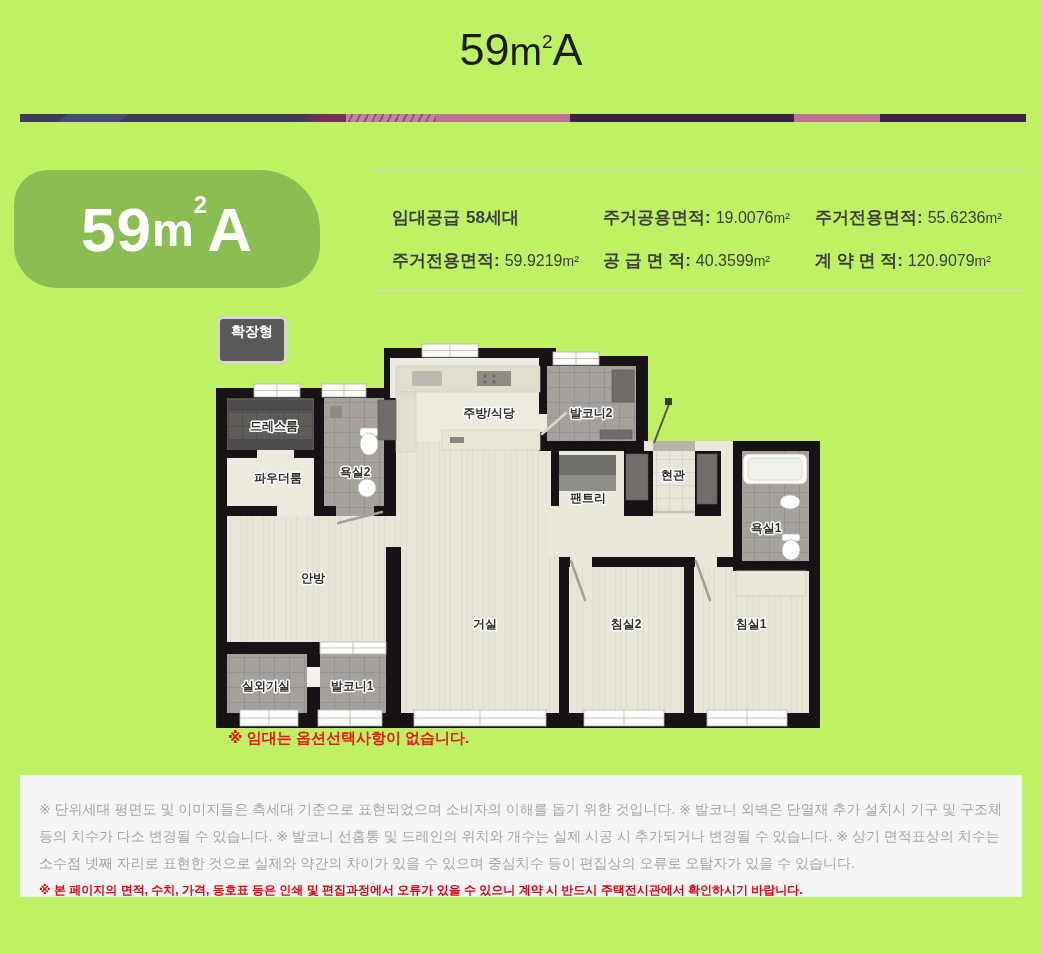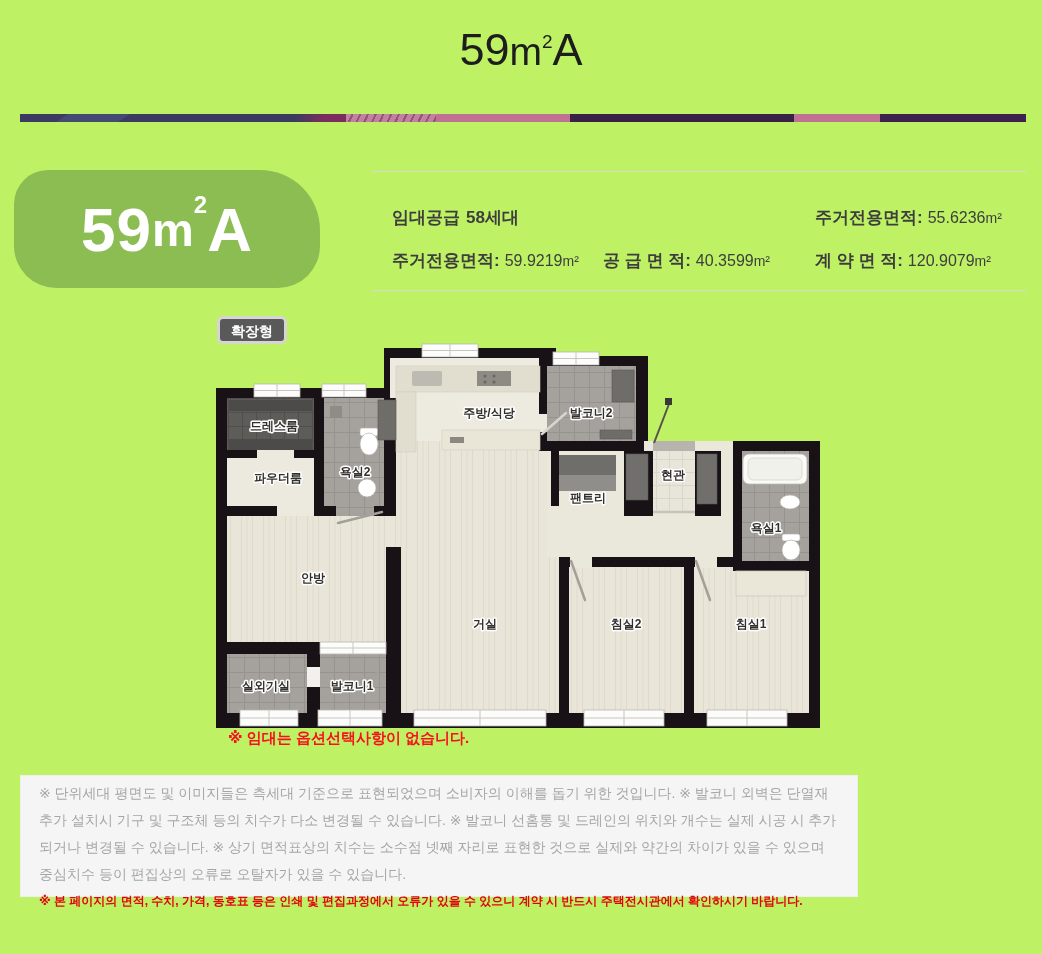--- a/index.html
+++ b/index.html
@@ -40,35 +40,35 @@
   .info .cell{position:absolute;white-space:nowrap;color:#3e3e3e;}
   .r1{top:34px;} .r2{top:77px;}
   .c1{left:20px;} .c2{left:231px;} .c3{left:443px;}
   .lbl{font-weight:bold;font-size:17px;}
   .val{font-size:16px;margin-left:5px;}
   .unit{font-size:14px;}
   .lease{color:#8bbd4e;font-weight:bold;font-size:17px;}
   .lease .cnt{font-weight:800;margin-left:6px;}
 
   
-  .plan-badge{position:absolute;left:220px;top:319px;width:64px;height:22px;background:#595959;
+  .plan-badge{position:absolute;left:220px;top:319px;width:64px;height:42px;background:#595959;
               color:#fff;font-size:14px;font-weight:bold;text-align:center;line-height:25px;
               border-radius:3px;box-shadow:0 0 0 3px #d6d5d4;}
 
   
   .plan{position:absolute;left:214px;top:342px;}
   .rlbl{font-size:12px;font-weight:bold;fill:#32302d;text-anchor:middle;
         paint-order:stroke;stroke:#ffffff;stroke-width:3px;stroke-linejoin:round;}
 
   
   .plan-note{position:absolute;left:218px;top:729px;font-size:15px;font-weight:bold;color:#f8101f;margin-left:10px;}
 
   
-  .footer{position:absolute;left:20px;top:775px;width:838px;height:122px;box-sizing:border-box;
-          background:#f6f5f5;border:1px solid #efeeee;padding:4px 18px;}
+  .footer{position:absolute;left:20px;top:775px;width:1002px;height:122px;box-sizing:border-box;
+          background:#f6f5f5;border:1px solid #efeeee;padding:20px 18px;}
   .disc{margin:0;color:#a7a6a6;font-size:14px;line-height:27px;}
   .warn{margin:0;color:#e60012;font-size:12px;font-weight:bold;line-height:27px;}
 </style>
 </head>
 <body>
 
 <div class="page">
 
   <h1 class="title"><span class="t-num">59</span><span class="t-m">m</span><span class="t-sup">2</span><span class="t-letter">A</span></h1>
 
@@ -87,20 +87,21 @@
   <div class="unit-badge">
       <span class="b-num">59</span>
       <span class="b-m">m</span>
       <span class="b-sup">2</span>
       <span class="b-num">A</span>
     </div>
 
   <div class="info">
     <div class="cell c1 r1 lease"><span>임대공급</span><span class="cnt">58</span><span>세대</span></div>
     <div class="cell c1 r2"><span class="lbl">주거전용면적:</span><span class="val">59.9219</span><span class="unit">m²</span></div>
+    <div class="cell c2 r1"><span class="lbl">주거공용면적:</span><span class="val">19.0076</span><span class="unit">m²</span></div>
     <div class="cell c2 r2"><span class="lbl">공 급 면 적:</span><span class="val">40.3599</span><span class="unit">m²</span></div>
     <div class="cell c3 r1"><span class="lbl">주거전용면적:</span><span class="val">55.6236</span><span class="unit">m²</span></div>
     <div class="cell c3 r2"><span class="lbl">계 약 면 적:</span><span class="val">120.9079</span><span class="unit">m²</span></div>
   </div>
 
   <div class="plan-badge">확장형</div>
 
   <svg class="plan" width="612" height="392" viewBox="0 0 612 392">
     <defs>
       <pattern id="plank" width="22" height="22" patternUnits="userSpaceOnUse">

